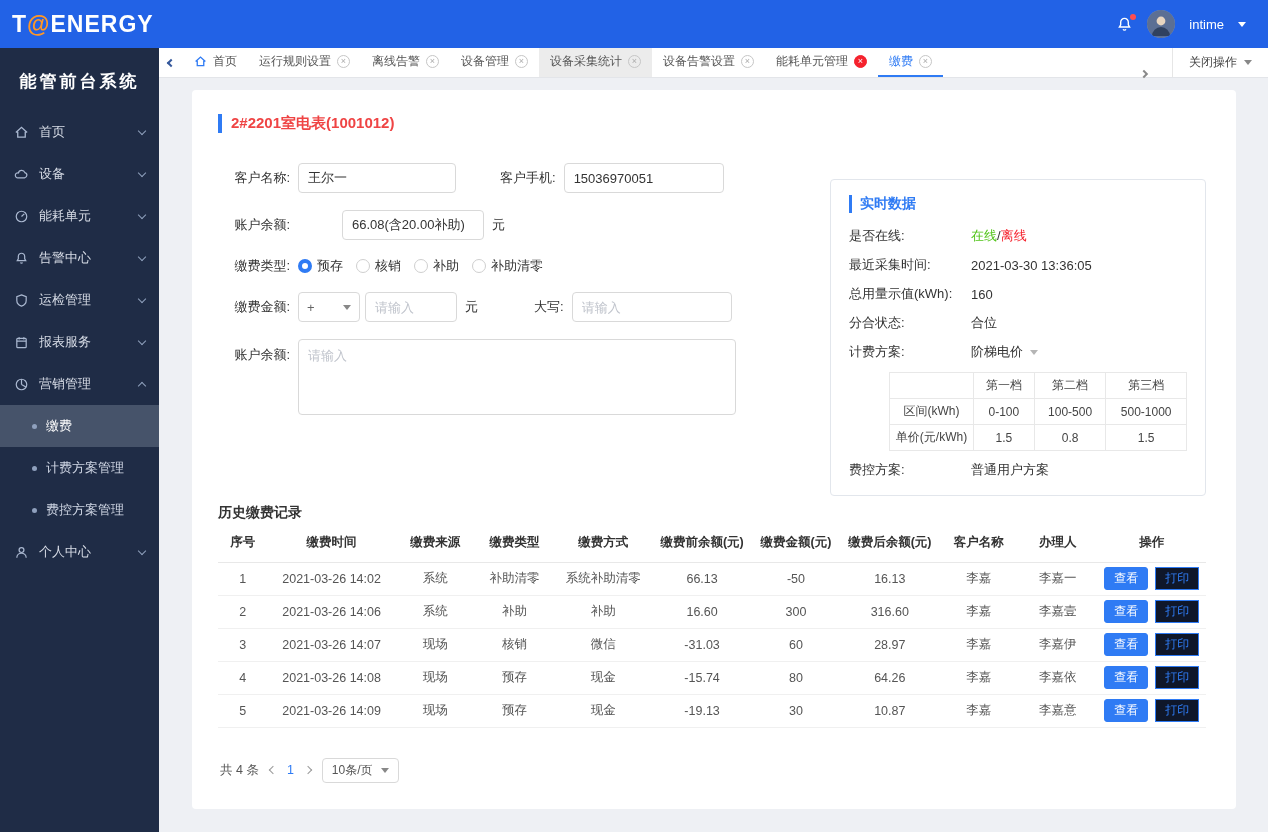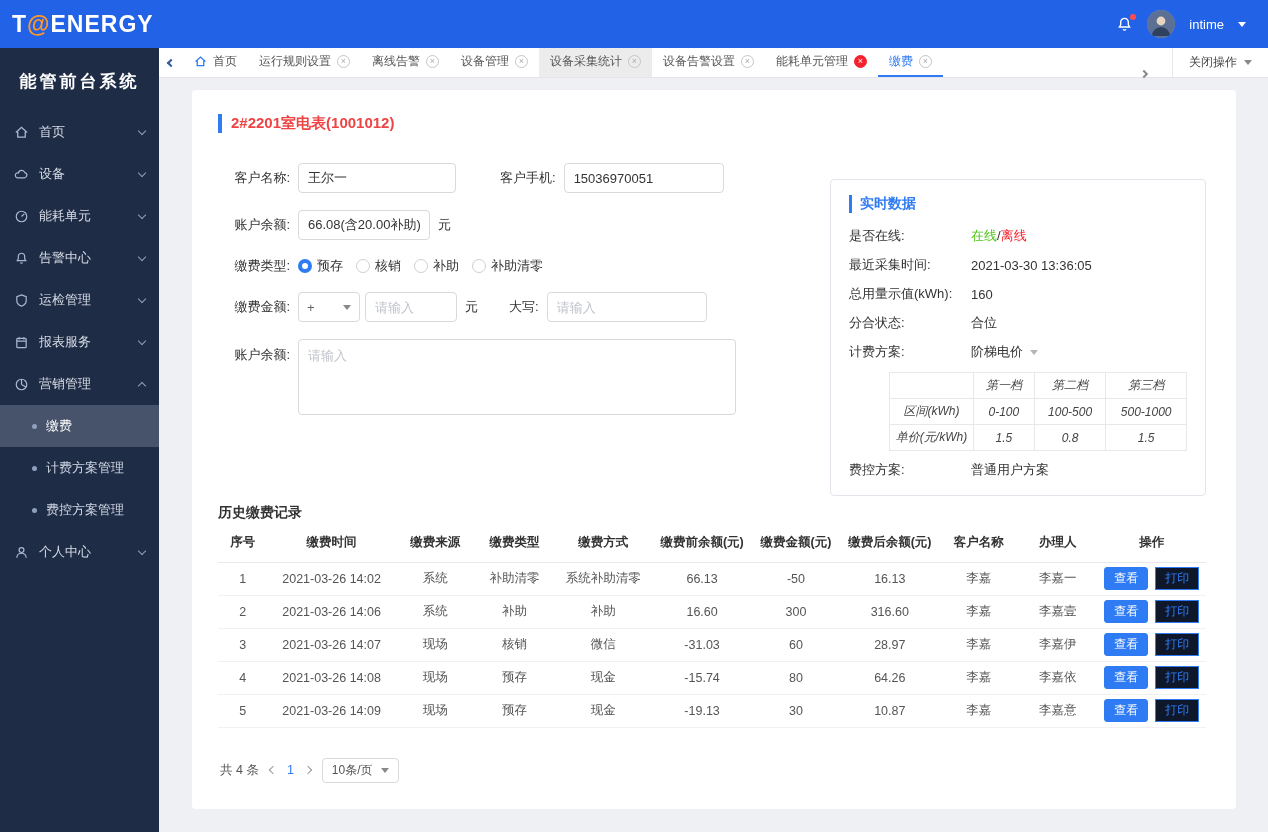--- a/index.html
+++ b/index.html
@@ -90,21 +90,21 @@
   .rt-title { color:#2f7bf4; font-weight:bold; border-left:3px solid #2f7bf4;
     padding-left:8px; margin-bottom:14px; font-size:14px; }
   .rt-row { display:flex; align-items:center; margin-bottom:11px; }
   .rt-label { width:122px; flex:0 0 auto; }
   .online { color:#52c41a; } .offline { color:#f5222d; }
   .plan-caret { width:0; height:0; border-left:4px solid transparent;
     border-right:4px solid transparent; border-top:5px solid #b5b5b5; margin-left:7px; }
   .tier-table { border-collapse:collapse; margin:2px 0 10px 40px;
     width:calc(100% - 40px); font-size:12px; color:#444; text-align:center; }
   .tier-table th, .tier-table td { border:1px solid #e8e8e8; height:26px;
-    padding:0 4px; font-weight:normal;font-style:italic; }
+    padding:0 4px; font-weight:normal; }
   
   .history-title { font-size:14px; font-weight:bold; color:#333; margin:8px 0 2px; }
   .h-table { width:100%; border-collapse:collapse; font-size:12.5px; color:#555; text-align:center; }
   .h-table th { font-weight:bold; color:#333; height:38px; border-bottom:1px solid #e8e8e8; }
   .h-table td { height:33px; border-bottom:1px solid #f0f0f0; }
   .btn-view { background:#2f7bf4; color:#fff; border:1px solid #2f7bf4; border-radius:3px;
     font-size:12px; padding:2px 9px; margin-right:7px; cursor:pointer; font-family:inherit; }
   .btn-print { background:#0f172a; color:#2f7bf4; border:1px solid #2f7bf4; border-radius:0;
     font-size:12px; padding:2px 9px; cursor:pointer; font-family:inherit; }
   
@@ -303,21 +303,21 @@
 
           <div class="form-left">
             <div class="form-row">
               <span class="form-label">客户名称:</span>
               <input class="input" style="width: 158px;" value="王尔一">
               <span class="form-label" style="width:auto;margin-left:44px">客户手机:</span>
               <input class="input" style="width: 160px;" value="15036970051">
             </div>
             <div class="form-row">
               <span class="form-label">账户余额:</span>
-              <input class="input" style="width: 132px;" value="66.08(含20.00补助)">
+              <input class="input" style="width: 142px; margin-left: 44px;" value="66.08(含20.00补助)">
               <span class="unit">元</span>
             </div>
             <div class="form-row">
               <span class="form-label">缴费类型:</span>
               <span class="radio checked">
                 <span class="radio-circle"></span>
                 <span>预存</span>
               </span>
               <span class="radio">
                 <span class="radio-circle"></span>
@@ -333,21 +333,21 @@
               </span>
             </div>
             <div class="form-row">
               <span class="form-label">缴费金额:</span>
               <span class="sign-select">
                 <span>+</span>
                 <span class="caret-down-g"></span>
               </span>
               <input class="input" style="width: 92px; margin-left: 5px;" placeholder="请输入">
               <span class="unit">元</span>
-              <span class="form-label" style="width:auto;margin-left:31px">大写:</span>
+              <span class="form-label" style="width:auto;margin-left:56px">大写:</span>
               <input class="input" style="width: 160px;" placeholder="请输入">
             </div>
             <div class="form-row top">
               <span class="form-label" style="margin-top:7px">账户余额:</span>
               <textarea class="textarea" placeholder="请输入" style=""></textarea>
             </div>
           </div>
 
           <div class="rt-panel">
             <div class="rt-title">实时数据</div>

